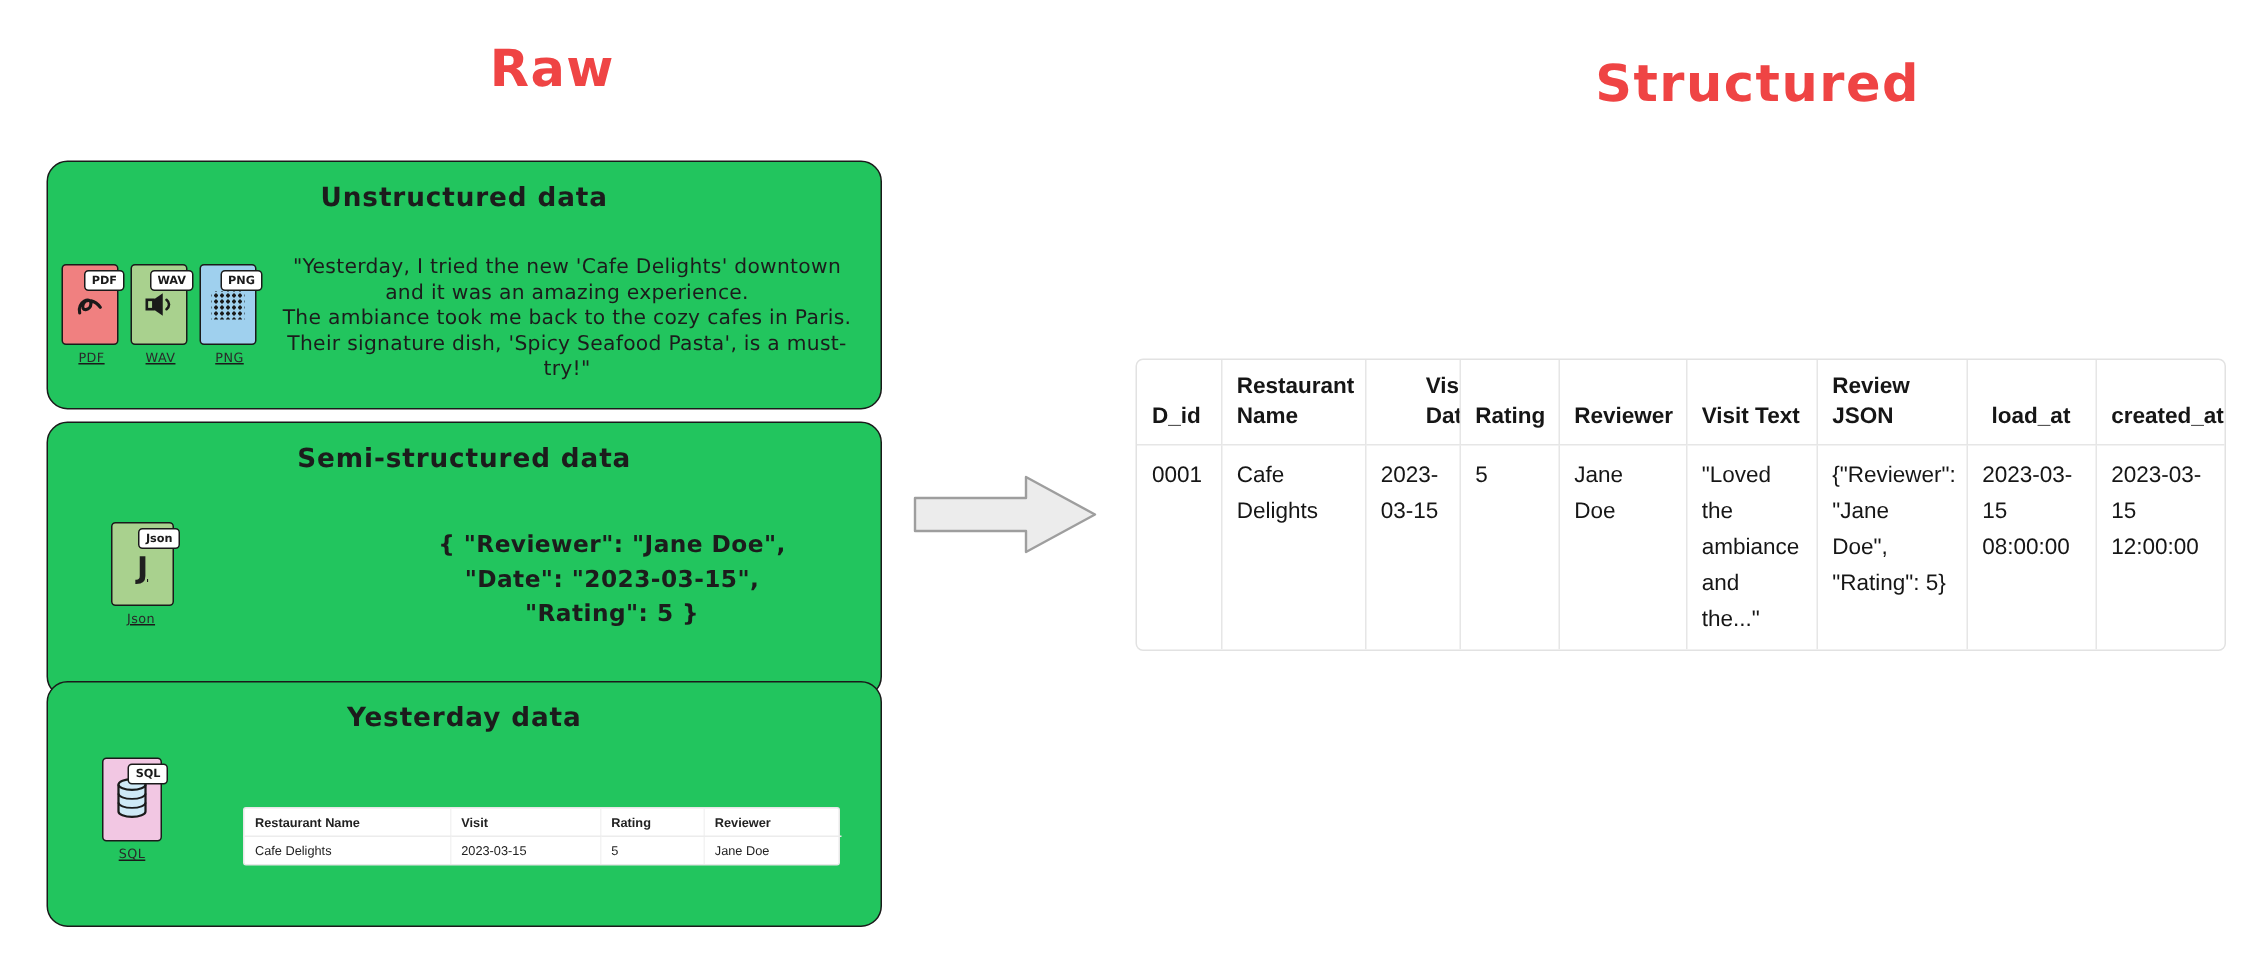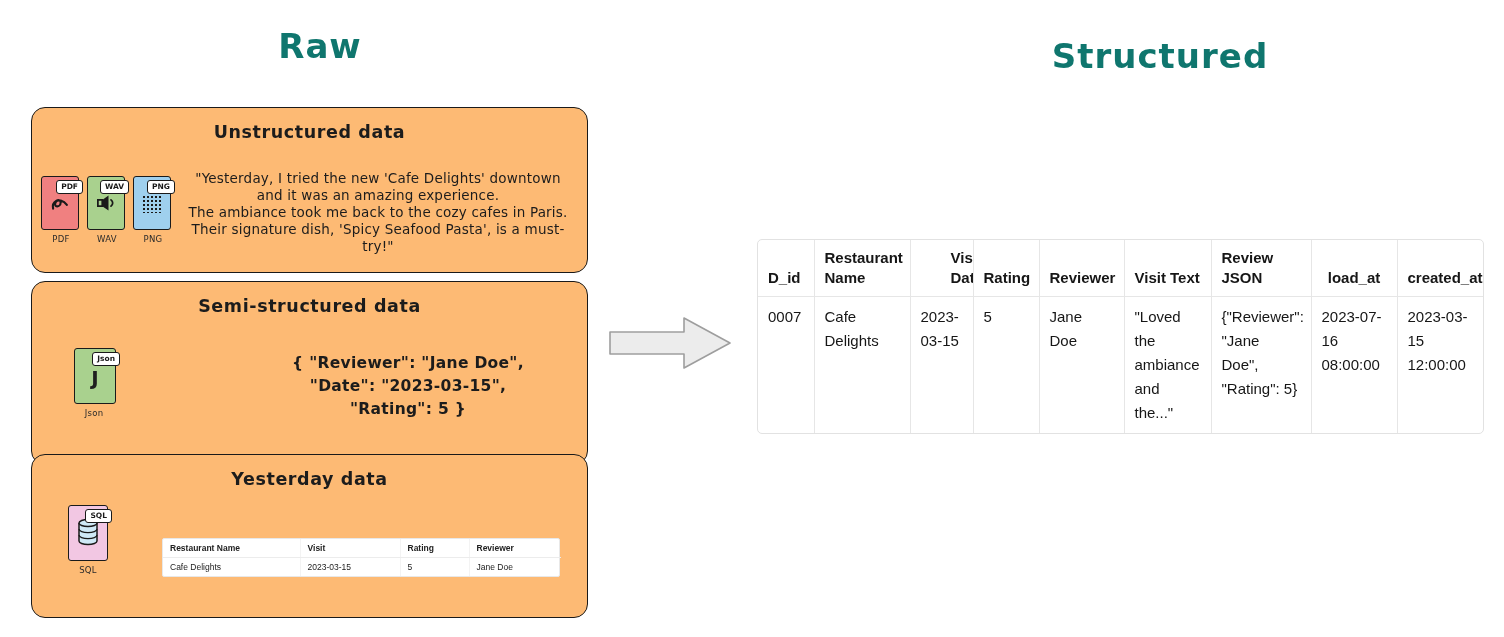--- a/index.html
+++ b/index.html
@@ -15,33 +15,33 @@
     background: #ffffff;
     overflow: hidden;
   }
   .hand { font-family: cursive, "DejaVu Sans", sans-serif; }
 
   
   .big-title {
     position: absolute;
     font-size: 34px;
     font-weight: 700;
-    color: #0f766e;
+    color: #ef4444;
     letter-spacing: 1px;
-    text-align: center;
+    text-align: right;
   }
   .raw-title { left: 230px; top: 26px; width: 180px; }
   .processed-title { left: 1040px; top: 36px; width: 240px; }
 
   
   .stage-box {
     position: absolute;
     left: 31px;
     width: 557px;
-    background: #fdba74;
+    background: #22c55e;
     border: 1.6px solid #1a1a1a;
     border-radius: 14px;
   }
   .box-unstructured { top: 107px; height: 166px; }
   .box-semi        { top: 281px; height: 184px; }
   .box-structured  { top: 454px; height: 164px; }
 
   .box-title {
     position: absolute;
     top: 14px; left: 0; right: 0;
@@ -52,21 +52,21 @@
     color: #1c1c1c;
   }
 
   
   .files-row {
     position: absolute;
     left: 9px; top: 68px;
     display: flex;
     gap: 6px;
   }
-  .file-wrap { position: relative; width: 40px; }
+  .file-wrap { position: relative; width: 40px; text-decoration: underline; }
   .file-card {
     position: relative;
     width: 38px; height: 54px;
     border: 1.6px solid #1a1a1a;
     border-radius: 3px;
     display: flex;
     align-items: center;
     justify-content: center;
   }
   .file-badge {
@@ -329,27 +329,27 @@
             <th>Rating</th>
             <th>Reviewer</th>
             <th>Visit Text</th>
             <th>Review JSON</th>
             <th>load_at</th>
             <th>created_at</th>
           </tr>
         </thead>
         <tbody>
           <tr>
-            <td>0007</td>
+            <td>0001</td>
             <td>Cafe Delights</td>
             <td>2023-03-15</td>
             <td>5</td>
             <td>Jane Doe</td>
             <td>"Loved the ambiance and the..."</td>
             <td>{"Reviewer": "Jane Doe", "Rating": 5}</td>
-            <td>2023-07-16 08:00:00</td>
+            <td>2023-03-15 08:00:00</td>
             <td>2023-03-15 12:00:00</td>
           </tr>
         </tbody>
       </table>
   </div>
 
 </div>
 
 </body></html>

